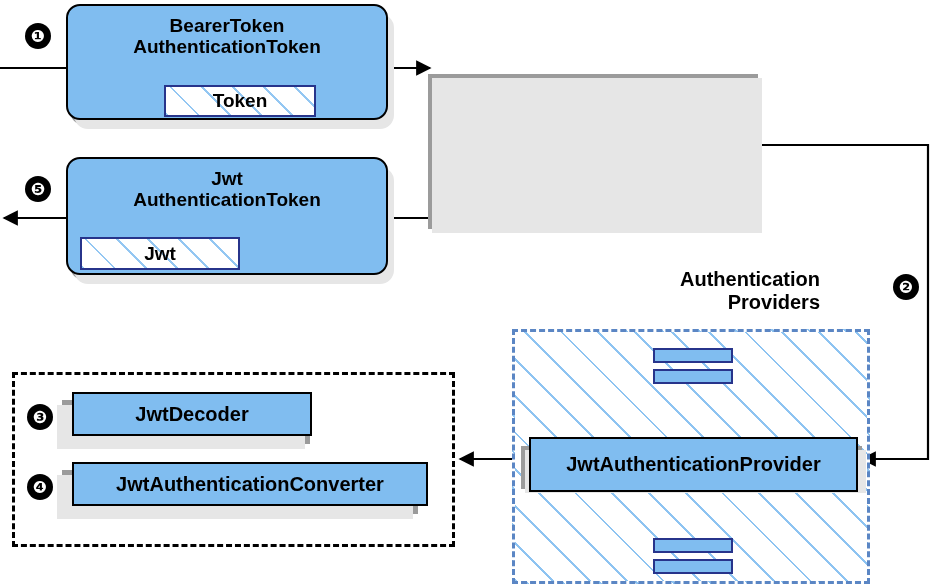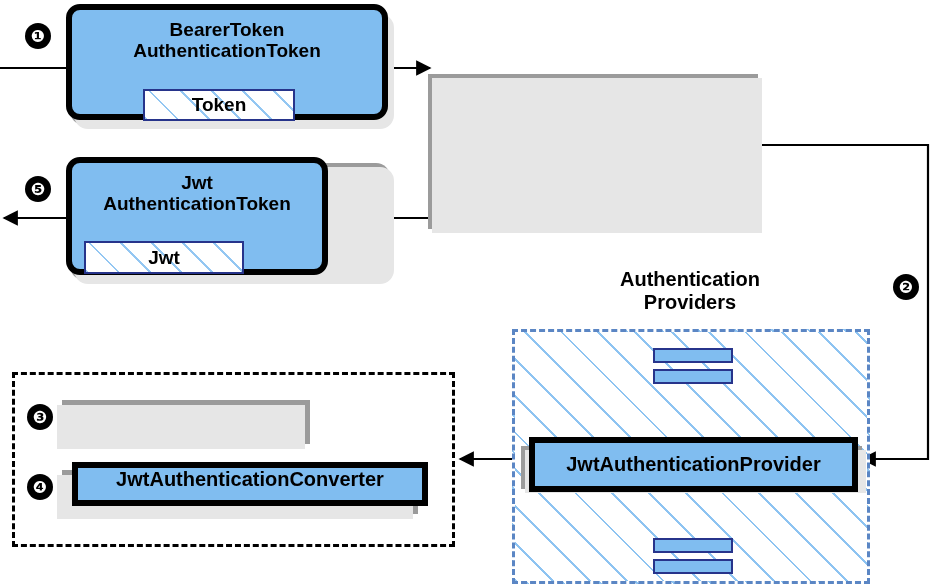--- a/index.html
+++ b/index.html
@@ -21,21 +21,21 @@
     position: absolute;
     left: 0;
     top: 0;
     width: 932px;
     height: 584px;
   }
   .node {
     position: absolute;
     box-sizing: border-box;
     background: #80bdf0;
-    border: 6px solid #000000;
+    border: 2px solid #000000;
     color: #000000;
     font-weight: bold;
     display: flex;
     flex-direction: column;
     align-items: center;
     z-index: 5;
   }
   .node.rounded { border-radius: 14px; }
   .node-title {
     text-align: center;
@@ -104,21 +104,21 @@
         45deg,
         rgba(129,189,240,0.9) 0px,
         rgba(129,189,240,0.9) 2px,
         #ffffff 2px,
         #ffffff 26px);
     z-index: 1;
   }
 
   .group-label {
     position: absolute;
-    text-align: center;
+    text-align: right;
     font-weight: bold;
     color: #000;
     line-height: 1.15;
     white-space: pre-line;
     z-index: 6;
   }
 
   
   .sliver {
     position: absolute;
@@ -167,31 +167,31 @@
   <div class="badge" style="left:25px; top:176px;">❺</div>
   <div class="badge" style="left:893px; top:274px;">❷</div>
   <div class="badge" style="left:27px; top:404px;">❸</div>
   <div class="badge" style="left:27px; top:474px;">❹</div>
 
   <div class="shadow dark rounded" style="left:70px; top:10px; width:320px; height:115px;"></div>
   <div class="shadow light rounded" style="left:74px; top:14px; width:320px; height:115px;"></div>
   <div class="node rounded" style="left:66px; top:4px; width:322px; height:116px; padding-top:9px; font-size:19px;">
     <div class="node-title">BearerToken
 AuthenticationToken</div>
-    <div class="hatch-box" style="position:absolute; left:71px; top:79px; width:152px; height:32px; font-size:19px;">
+    <div class="hatch-box" style="position:absolute; left:96px; top:79px; width:152px; height:32px; font-size:19px;">
       <span>Token</span>
     </div>
   </div>
 
   <div class="shadow dark" style="left:428px; top:74px; width:330px; height:155px;"></div>
   <div class="shadow light" style="left:432px; top:78px; width:330px; height:155px;"></div>
 
   <div class="shadow dark rounded" style="left:70px; top:163px; width:320px; height:117px;"></div>
   <div class="shadow light rounded" style="left:74px; top:167px; width:320px; height:117px;"></div>
-  <div class="node rounded" style="left:66px; top:157px; width:262px; height:118px; padding-top:9px; font-size:19px;">
+  <div class="node rounded" style="left:66px; top:157px; width:322px; height:118px; padding-top:9px; font-size:19px;">
     <div class="node-title">Jwt
 AuthenticationToken</div>
     <div class="hatch-box" style="position:absolute; left:12px; top:78px; width:160px; height:33px; font-size:19px;">
       <span>Jwt</span>
     </div>
   </div>
 
   <div class="group-label" style="left:560px; top:268px; width:260px; font-size:20px;">Authentication
 Providers</div>
   <div class="dashed-blue-hatch" style="left:512px; top:329px; width:358px; height:255px;"></div>
@@ -205,20 +205,23 @@
   <div class="shadow dark" style="left:521px; top:446px; width:341px; height:43px;"></div>
   <div class="shadow light" style="left:525px; top:450px; width:341px; height:43px;"></div>
   <div class="node" style="left:529px; top:437px; width:329px; height:55px; justify-content:center; font-size:20px;">
     <div class="node-title">JwtAuthenticationProvider</div>
   </div>
 
   <div class="dashed-black" style="left:12px; top:372px; width:443px; height:175px;"></div>
 
   <div class="shadow dark" style="left:62px; top:400px; width:248px; height:44px;"></div>
   <div class="shadow light" style="left:57px; top:405px; width:248px; height:44px;"></div>
+  <div class="node" style="left:72px; top:392px; width:240px; height:44px; justify-content:center; font-size:20px;">
+    <div class="node-title">JwtDecoder</div>
+  </div>
 
   <div class="shadow dark" style="left:62px; top:470px; width:356px; height:44px;"></div>
   <div class="shadow light" style="left:57px; top:475px; width:356px; height:44px;"></div>
-  <div class="node" style="left:72px; top:462px; width:356px; height:44px; justify-content:flex-start; font-size:20px;">
+  <div class="node" style="left:72px; top:462px; width:356px; height:44px; justify-content:center; font-size:20px;">
     <div class="node-title">JwtAuthenticationConverter</div>
   </div>
 
 </div>
 
 </body></html>

